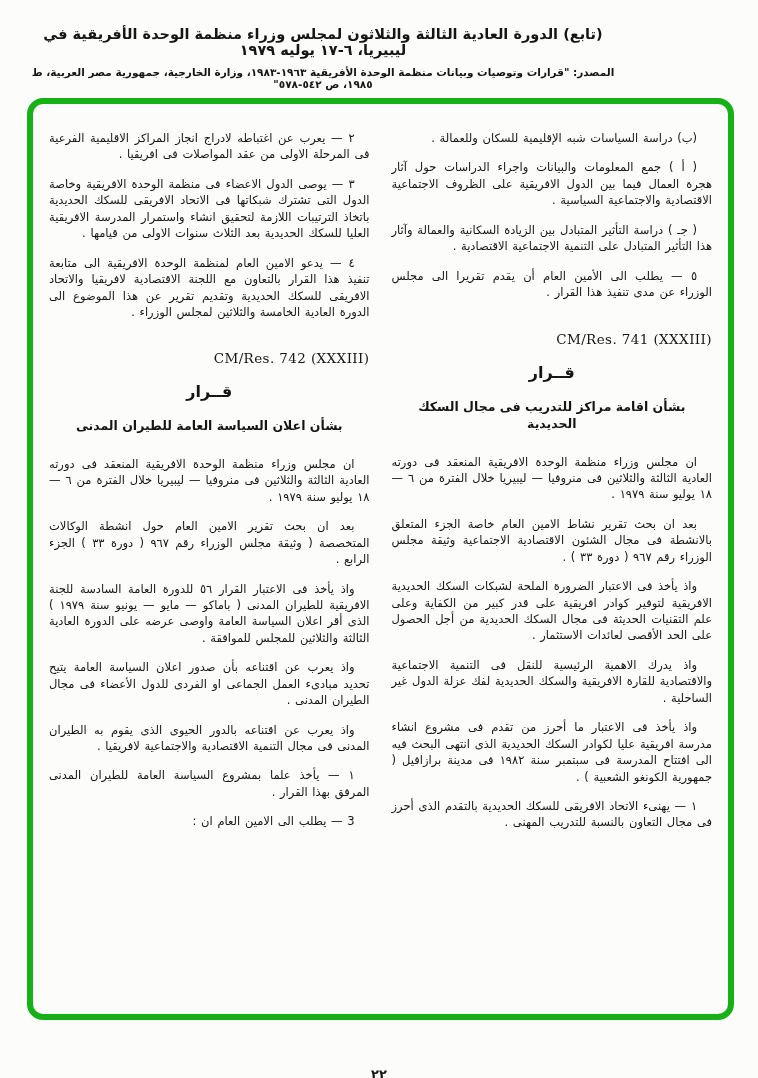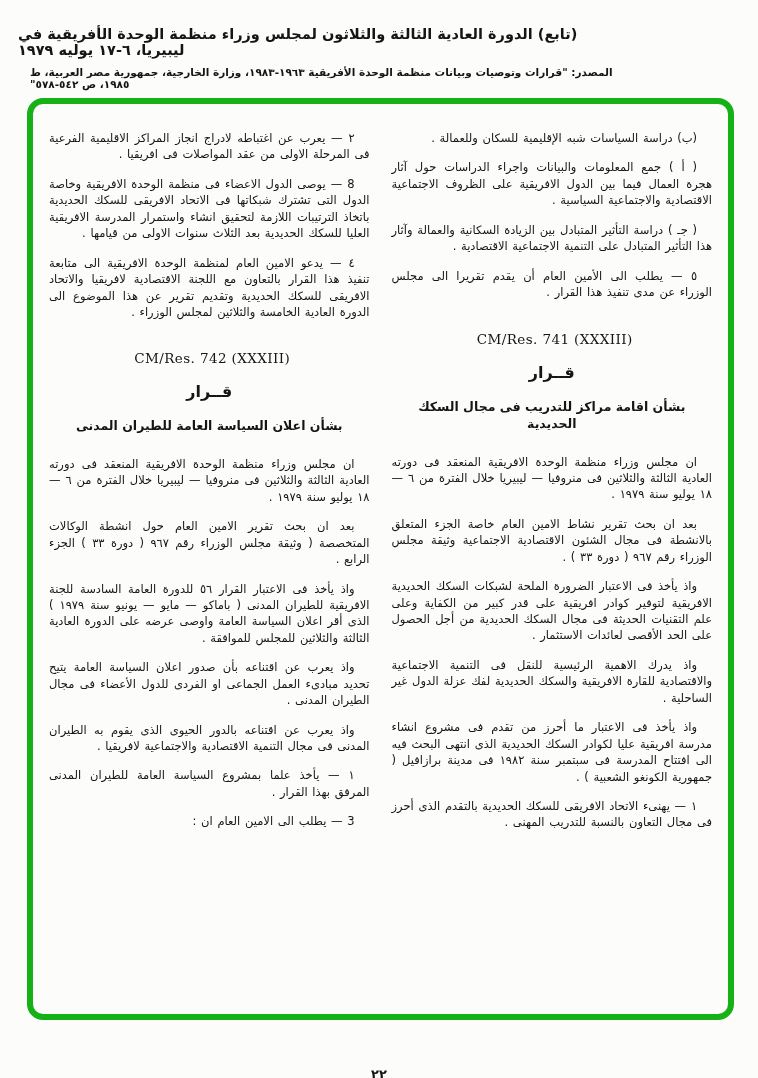--- a/index.html
+++ b/index.html
@@ -6,21 +6,21 @@
     margin: 0; padding: 0;
     width: 758px; height: 1078px;
     overflow: hidden;
     font-family: "DejaVu Sans", sans-serif;
     background: #fcfcfa;
     color: #151515;
     position: relative;
   }
   .page-header {
     position: absolute; top: 26px; left: 0; width: 646px;
-    text-align: left; direction: rtl;
+    text-align: center; direction: rtl;
   }
   .header-line1 {
     font-size: 14.5px; font-weight: bold; letter-spacing: 0.2px;
     padding: 0 18px;
   }
   .header-line2 {
     font-size: 10.5px; font-weight: bold; margin-top: 8px;
     padding: 0 30px;
   }
   .content-frame {
@@ -39,21 +39,21 @@
   .col {
     flex: 1; direction: rtl; min-width: 0;
   }
   .para {
     font-size: 11.5px; line-height: 1.43;
     text-align: justify; text-indent: 1.3em;
     margin: 0 0 13px 0;
     word-spacing: 1px;
   }
   .res-num {
-    direction: ltr; text-align: center;
+    direction: ltr; text-align: right;
     font-family: "DejaVu Serif", serif;
     font-size: 13.5px; letter-spacing: 0.4px;
     margin: 30px 0 16px 6px;
   }
   .res-heading {
     text-align: center; font-weight: bold;
     font-size: 16px; margin: 6px 0 16px 0;
     text-indent: 0;
   }
   .res-subject {
@@ -91,21 +91,21 @@
       <p class="para">ان مجلس وزراء منظمة الوحدة الافريقية المنعقد فى دورته العادية الثالثة والثلاثين فى منروفيا — ليبيريا خلال الفترة من ٦ — ١٨ يوليو سنة ١٩٧٩ .</p>
       <p class="para">بعد ان بحث تقرير نشاط الامين العام خاصة الجزء المتعلق بالانشطة فى مجال الشئون الاقتصادية الاجتماعية وثيقة مجلس الوزراء رقم ٩٦٧ ( دورة ٣٣ ) .</p>
       <p class="para">واذ يأخذ فى الاعتبار الضرورة الملحة لشبكات السكك الحديدية الافريقية لتوفير كوادر افريقية على قدر كبير من الكفاية وعلى علم التقنيات الحديثة فى مجال السكك الحديدية من أجل الحصول على الحد الأقصى لعائدات الاستثمار .</p>
       <p class="para">واذ يدرك الاهمية الرئيسية للنقل فى التنمية الاجتماعية والاقتصادية للقارة الافريقية والسكك الحديدية لفك عزلة الدول غير الساحلية .</p>
       <p class="para">واذ يأخذ فى الاعتبار ما أحرز من تقدم فى مشروع انشاء مدرسة افريقية عليا لكوادر السكك الحديدية الذى انتهى البحث فيه الى افتتاح المدرسة فى سبتمبر سنة ١٩٨٢ فى مدينة برازافيل ( جمهورية الكونغو الشعبية ) .</p>
       <p class="para">١ — يهنىء الاتحاد الافريقى للسكك الحديدية بالتقدم الذى أحرز فى مجال التعاون بالنسبة للتدريب المهنى .</p>
     </div>
 
     <div class="col">
       <p class="para">٢ — يعرب عن اغتباطه لادراج انجاز المراكز الاقليمية الفرعية فى المرحلة الاولى من عقد المواصلات فى افريقيا .</p>
-      <p class="para">8 — يوصى الدول الاعضاء فى منظمة الوحدة الافريقية وخاصة الدول التى تشترك شبكاتها فى الاتحاد الافريقى للسكك الحديدية باتخاذ الترتيبات اللازمة لتحقيق انشاء واستمرار المدرسة الافريقية العليا للسكك الحديدية بعد الثلاث سنوات الاولى من قيامها .</p>
+      <p class="para">٣ — يوصى الدول الاعضاء فى منظمة الوحدة الافريقية وخاصة الدول التى تشترك شبكاتها فى الاتحاد الافريقى للسكك الحديدية باتخاذ الترتيبات اللازمة لتحقيق انشاء واستمرار المدرسة الافريقية العليا للسكك الحديدية بعد الثلاث سنوات الاولى من قيامها .</p>
       <p class="para">٤ — يدعو الامين العام لمنظمة الوحدة الافريقية الى متابعة تنفيذ هذا القرار بالتعاون مع اللجنة الاقتصادية لافريقيا والاتحاد الافريقى للسكك الحديدية وتقديم تقرير عن هذا الموضوع الى الدورة العادية الخامسة والثلاثين لمجلس الوزراء .</p>
       <div class="res-num">CM/Res. 742 (XXXIII)</div>
       <div class="res-heading">قــرار</div>
       <div class="res-subject">بشأن اعلان السياسة العامة للطيران المدنى</div>
       <p class="para">ان مجلس وزراء منظمة الوحدة الافريقية المنعقد فى دورته العادية الثالثة والثلاثين فى منروفيا — ليبيريا خلال الفترة من ٦ — ١٨ يوليو سنة ١٩٧٩ .</p>
       <p class="para">بعد ان بحث تقرير الامين العام حول انشطة الوكالات المتخصصة ( وثيقة مجلس الوزراء رقم ٩٦٧ ( دورة ٣٣ ) الجزء الرابع .</p>
       <p class="para">واذ يأخذ فى الاعتبار القرار ٥٦ للدورة العامة السادسة للجنة الافريقية للطيران المدنى ( باماكو — مايو — يونيو سنة ١٩٧٩ ) الذى أقر اعلان السياسة العامة واوصى عرضه على الدورة العادية الثالثة والثلاثين للمجلس للموافقة .</p>
       <p class="para">واذ يعرب عن اقتناعه بأن صدور اعلان السياسة العامة يتيح تحديد مبادىء العمل الجماعى او الفردى للدول الأعضاء فى مجال الطيران المدنى .</p>
       <p class="para">واذ يعرب عن اقتناعه بالدور الحيوى الذى يقوم به الطيران المدنى فى مجال التنمية الاقتصادية والاجتماعية لافريقيا .</p>
       <p class="para">١ — يأخذ علما بمشروع السياسة العامة للطيران المدنى المرفق بهذا القرار .</p>

